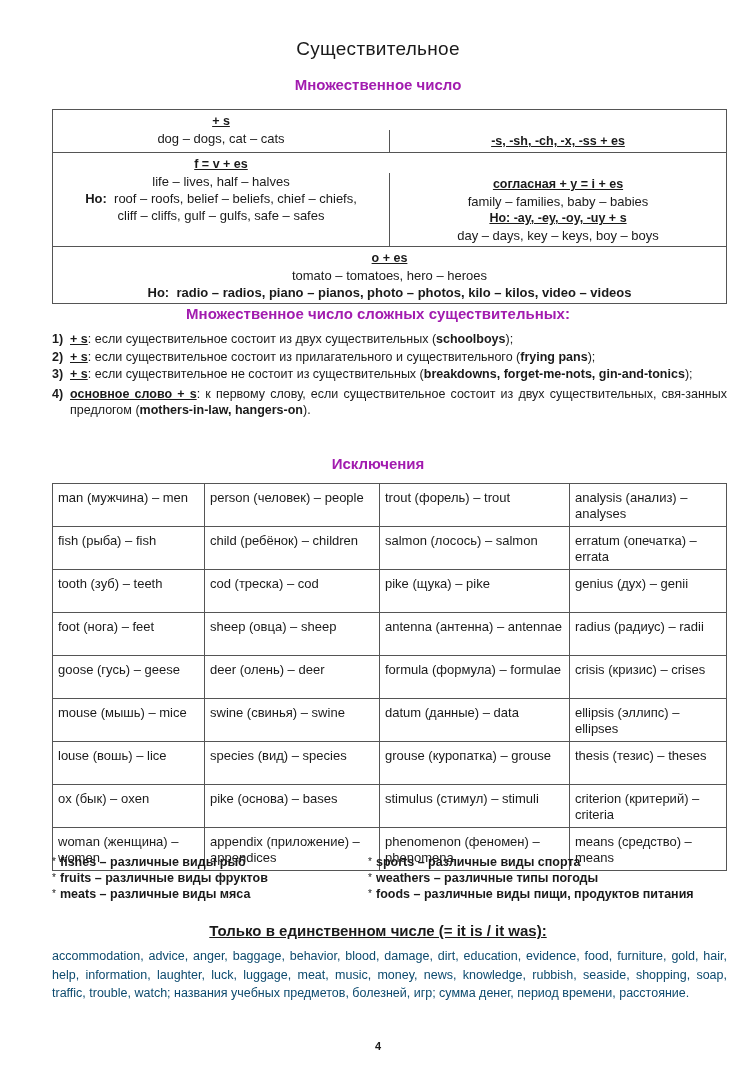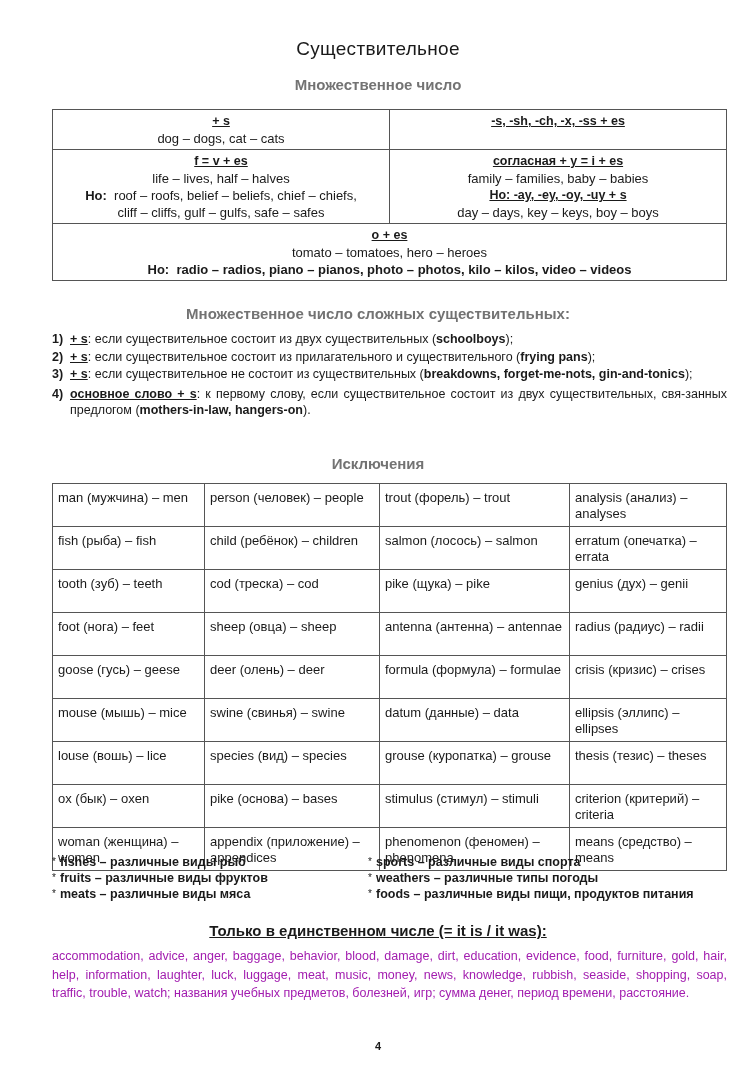--- a/index.html
+++ b/index.html
@@ -7,33 +7,33 @@
     width: 756px; height: 1080px; position: relative; overflow: hidden;
     font-family: "Liberation Sans", sans-serif; color: #1a1a1a;
   }
   .abs { position: absolute; }
   .title {
     left: 0; width: 756px; top: 38px; text-align: center;
     font-size: 19px; font-weight: normal; letter-spacing: 0.3px;
   }
   .subtitle {
     left: 0; width: 756px; text-align: center;
-    font-size: 15px; font-weight: bold; color: #737373;
+    font-size: 15px; font-weight: bold; color: #a21caf;
   }
   .b { font-weight: bold; }
 
   
   .rules {
     left: 52px; top: 109px; width: 673px; border: 1.5px solid #555;
     font-size: 13px; line-height: 17px; text-align: center;
   }
   .rules .row { display: flex; border-bottom: 1.5px solid #555; }
   .rules .row:last-child { border-bottom: none; }
   .rules .cell { flex: 1; padding: 3px 4px 2px; }
-  .rules .cell + .cell { border-left: 1.5px solid #555; }
+  .rules .cell + .cell { border-left: 1.5px solid #555; margin-top: 20px; }
   .rules .head { font-weight: normal; text-decoration: underline; font-weight: bold; font-size: 12.5px; }
 
   
   .clist {
     left: 52px; top: 331px; width: 675px; font-size: 12.5px; line-height: 16.5px;
   }
   .clist .item { display: flex; margin-bottom: 1px; }
   .clist .num { width: 18px; flex: 0 0 18px; font-weight: bold; }
   .clist .txt { flex: 1; text-align: justify; }
   .clist .rule { font-weight: bold; text-decoration: underline; }
@@ -60,21 +60,21 @@
   .bullets .col { width: 316px; }
   .bullets .bi { white-space: nowrap; }
   .bullets .star { display: inline-block; width: 8px; font-size: 10px; vertical-align: top; }
 
   .singular-title {
     left: 0; width: 756px; top: 922px; text-align: center;
     font-size: 15px; font-weight: bold; text-decoration: underline;
   }
   .singular-text {
     left: 52px; top: 947px; width: 675px; font-size: 12.5px; line-height: 18.5px;
-    text-align: justify; color: #a21caf;
+    text-align: justify; color: #0c4a6e;
   }
   .pagenum {
     left: 0; width: 756px; top: 1040px; text-align: center; font-size: 11px; font-weight: bold;
   }
 </style>
 </head>
 <body>
 
 <div class="abs title">Существительное</div>
 <div class="abs subtitle" style="top:76px;">Множественное число</div>

